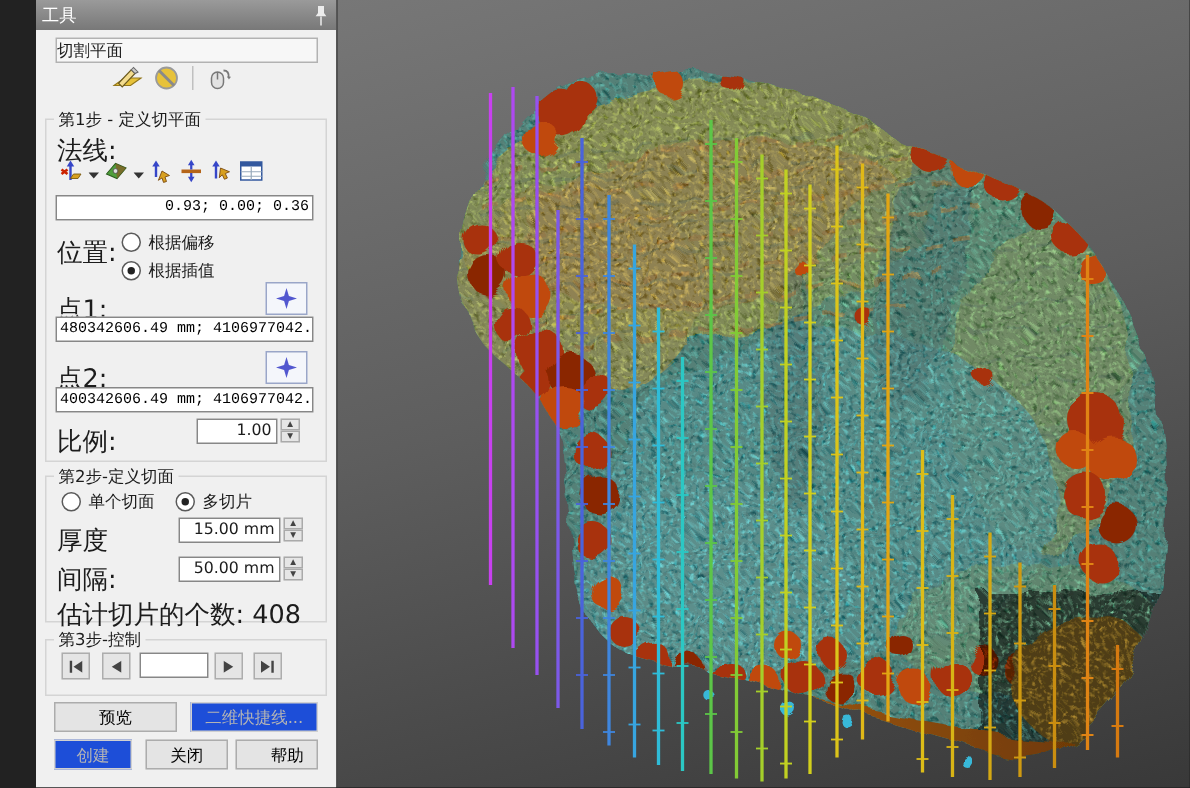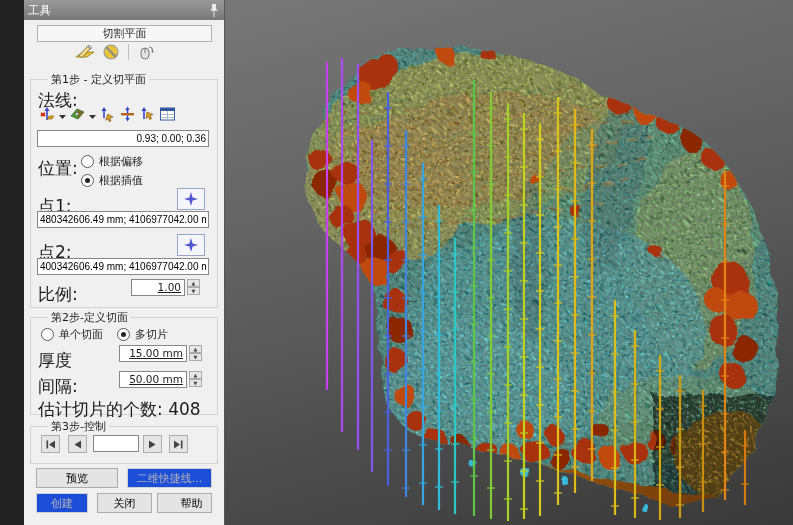--- a/index.html
+++ b/index.html
@@ -8,47 +8,47 @@
 
   
   .panel{position:absolute;left:0;top:0;width:200px;height:525px;background:#f0f0f0;}
   .titlebar{position:absolute;left:0;top:0;width:200px;height:20px;
     background:linear-gradient(#9a9a9a,#787878);color:#fff;font-size:11.5px;
     display:flex;align-items:center;padding:0 4px;box-sizing:border-box;}
   .titlebar .title{flex:1;}
   .pin{width:12px;height:15px;display:flex;align-items:center;justify-content:center;cursor:pointer;}
 
   .headerbox{position:absolute;left:13px;top:25px;width:173px;height:15px;background:#f7f7f7;
-    border:1px solid #b2b2b2;text-align:center;line-height:15px;font-size:11px;}
+    border:1px solid #b2b2b2;text-align:left;line-height:15px;font-size:11px;}
 
   .toolbar{position:absolute;left:50px;top:41px;height:22px;display:flex;align-items:center;gap:4px;}
   .tbtn{width:22px;height:20px;display:flex;align-items:center;justify-content:center;cursor:pointer;}
   .tsep{width:1px;height:16px;background:#c0c0c0;margin:0 2px;}
 
   .groupbox{position:absolute;border:1px solid #d4d4d4;background:transparent;}
-  .legend{position:absolute;top:-8px;left:17px;background:#f0f0f0;padding:0 3px;font-size:11px;white-space:nowrap;}
+  .legend{position:absolute;top:-8px;left:5px;background:#f0f0f0;padding:0 3px;font-size:11px;white-space:nowrap;}
 
   .lbl{position:absolute;font-size:17px;white-space:nowrap;}
   .field{position:absolute;background:#fff;border:1px solid #878787;font-size:10px;
     padding:0 2px;line-height:15px;height:15px;box-sizing:content-box;overflow:hidden;white-space:nowrap;}
   .field.right{text-align:right;}
-  input.field{outline:none;font-family:Liberation Sans, sans-serif;}
+  input.field{outline:none;font-family:Liberation Mono, monospace;}
 
   .radio{position:absolute;display:flex;align-items:center;gap:5px;cursor:pointer;}
   .rdot{width:11px;height:11px;border-radius:50%;border:1px solid #5a5a5a;background:#fff;flex:0 0 auto;}
   .radio.checked .rdot{position:relative;}
   .radio.checked .rdot::after{content:"";position:absolute;left:3px;top:3px;width:5px;height:5px;border-radius:50%;background:#222;}
   .radio .rlbl{font-size:11px;}
 
   .pickbtn{position:absolute;width:26px;height:20px;background:#f4f6fb;border:1px solid #9aa6c8;
     display:flex;align-items:center;justify-content:center;cursor:pointer;}
 
   .spin{position:absolute;display:flex;}
   .spin .sfield{background:#fff;border:1px solid #878787;font-size:10.5px;text-align:right;
-    padding:0 3px;line-height:15px;height:15px;text-decoration:underline;}
+    padding:0 3px;line-height:15px;height:15px;}
   .spin .arrows{display:flex;flex-direction:column;margin-left:2px;}
   .spin .arrows span{width:13px;height:8px;background:#e6e6e6;border:1px solid #aaa;
     font-size:5px;line-height:6px;text-align:center;color:#444;cursor:pointer;box-sizing:border-box;}
 
   .pbbtn{position:absolute;width:17px;height:16px;background:#e5e5e5;border:1px solid #adadad;
     display:flex;align-items:center;justify-content:center;cursor:pointer;}
 
   .btn{position:absolute;background:#e4e4e4;border:1px solid #acacac;font-size:11px;
     display:flex;align-items:center;justify-content:center;cursor:pointer;font-family:inherit;}
   .btn.disabled{color:#b4b4b4;background:#1d4ed8;border-color:#d0d0d0;cursor:default;}

